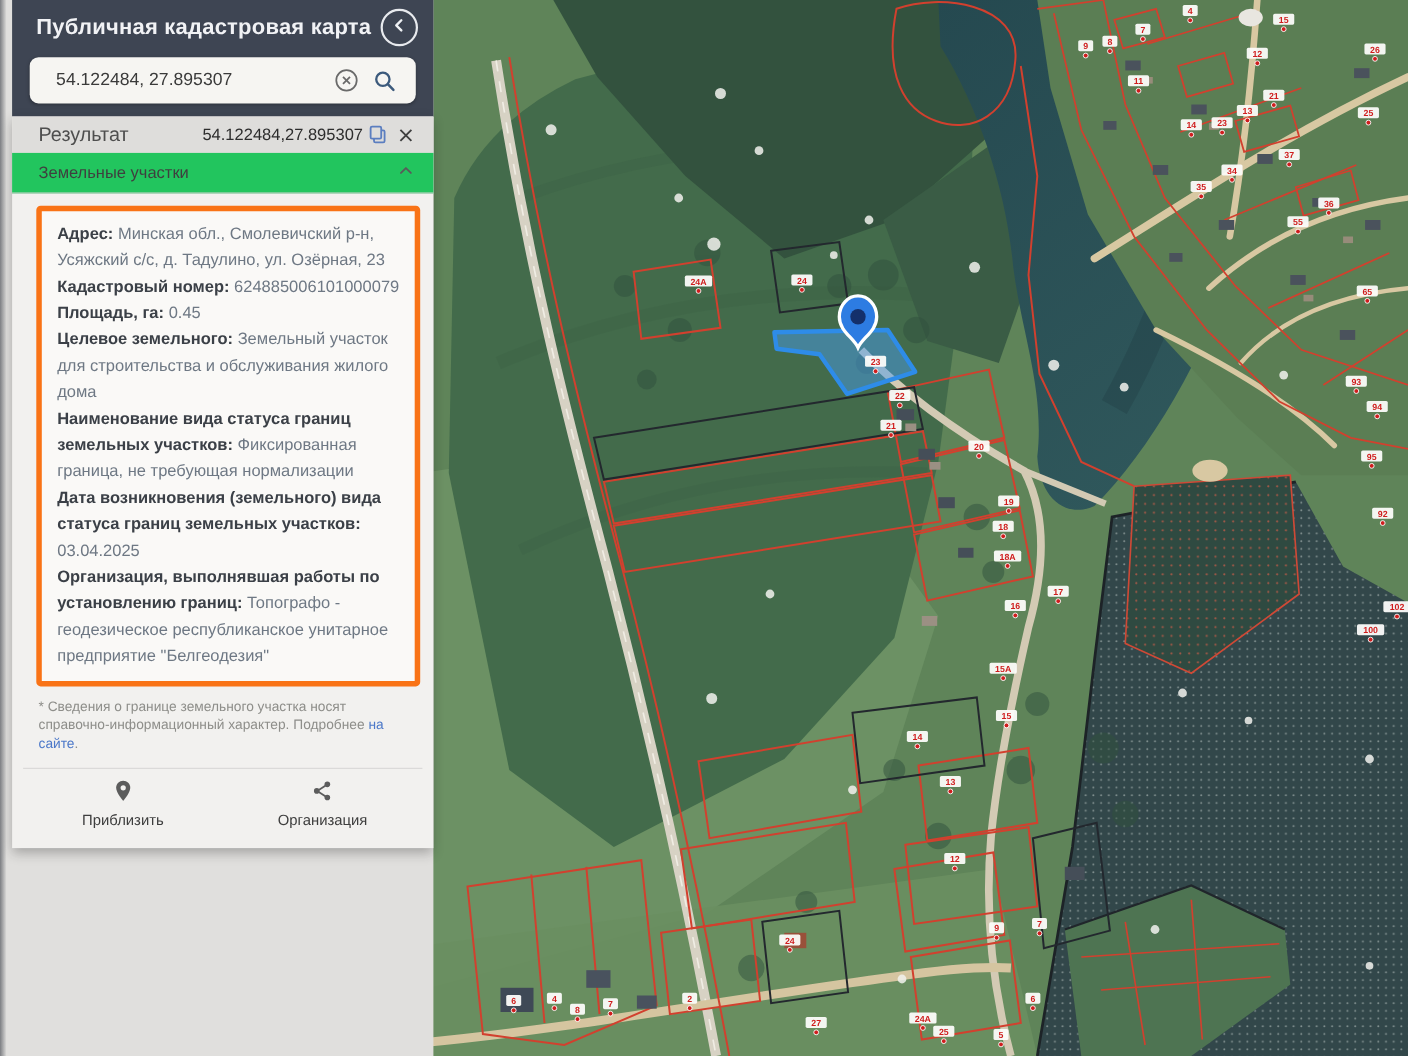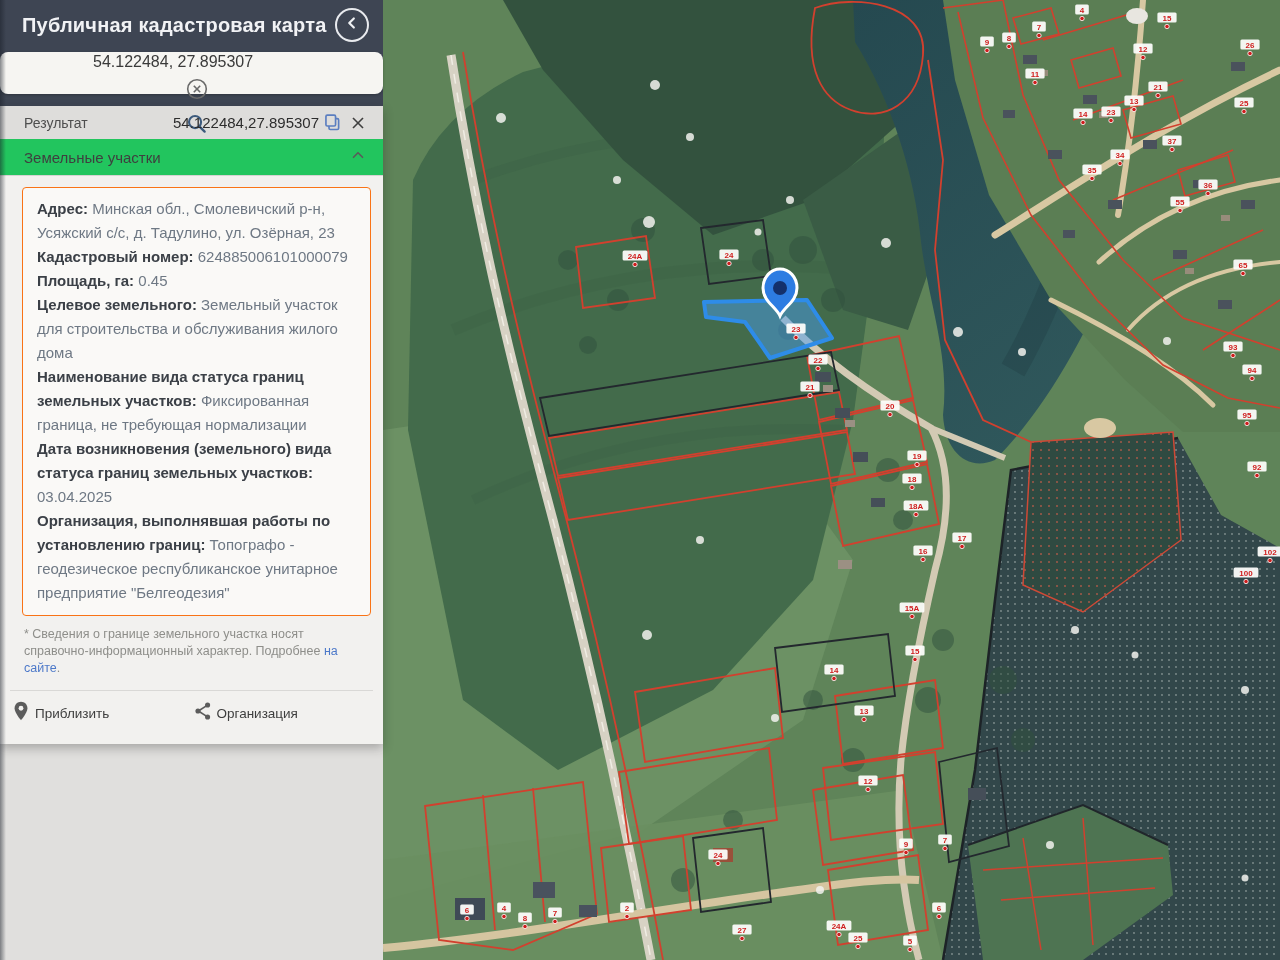--- a/index.html
+++ b/index.html
@@ -2,56 +2,56 @@
 <html><head>
 <meta charset="utf-8">
 <style>
   * { box-sizing: border-box; }
   html,body { margin:0; padding:0; }
   body {
     width:1280px; height:960px; overflow:hidden; position:relative;
     font-family:"Liberation Sans", sans-serif; background:#e0dfdd;
   }
   
-  .sidebar { position:absolute; left:0; top:0; width:383px; height:960px;
+  .sidebar { position:absolute; left:11px; top:0; width:383px; height:960px;
     background:#e0dfdd; z-index:3; }
   .left-edge { position:absolute; left:0; top:0; width:6px; height:100%;
     background:linear-gradient(90deg, rgba(25,30,40,.5), rgba(25,30,40,0)); z-index:9; pointer-events:none;}
   .header-block { background:#3e4553; padding-bottom:12px; }
   .app-header { display:flex; justify-content:space-between; align-items:center;
     padding:8px 14px 2px 22px; }
   .app-title { color:#f1f2f5; font-size:20px; font-weight:bold; letter-spacing:.2px; }
   .back-btn { width:34px; height:34px; border-radius:50%; border:2px solid #e8eaee;
     display:flex; align-items:center; justify-content:center; cursor:pointer; flex:none; }
-  .search-box { margin:8px 0 0; background:#f6f5f2; border-radius:8px; height:42px;
+  .search-box { margin:8px 16px 0; background:#f6f5f2; border-radius:8px; height:42px;
     display:flex; align-items:center; padding:0 12px 0 22px;
-    box-shadow:0 1px 3px rgba(0,0,0,.25);flex-direction:column; }
+    box-shadow:0 1px 3px rgba(0,0,0,.25); }
   .search-input { flex:1; border:none; background:transparent; font-size:16px;
     color:#3a3a3a; outline:none; font-family:inherit; min-width:0; }
   .sicon { flex:none; display:flex; align-items:center; justify-content:center;
     width:34px; height:34px; cursor:pointer; }
   
   .panel { background:#f2f1ef; box-shadow:0 4px 10px rgba(30,30,30,.3); padding-bottom:12px; }
   .result-row { height:33px; background:#dedddb; display:flex; align-items:center;
     padding:0 12px 0 24px; }
-  .result-label { font-size:14px; color:#4e4e4e; flex:1; }
+  .result-label { font-size:18px; color:#4e4e4e; flex:1; }
   .result-value { font-size:15px; color:#2d2d2d; }
   .mini-icon { display:flex; align-items:center; justify-content:center;
     width:26px; height:26px; cursor:pointer; flex:none; }
   .section-row { height:37px; background:#22c55e; border-bottom:1px solid #d5d4d2;
     display:flex; align-items:center; padding:0 16px 0 24px; cursor:pointer; }
   .section-title { flex:1; font-size:15px; color:#3f3f3f; }
-  .details-card { margin:11px 12px 0 22px; background:#faf9f7; border:1px solid #f97316;
+  .details-card { margin:11px 12px 0 22px; background:#faf9f7; border:5px solid #f97316;
     border-radius:4px; padding:9px 14px 10px; }
   .details-card p { margin:0; font-size:15px; line-height:24px; color:#6e7884; }
   .details-card b { color:#3b4047; font-weight:bold; }
   .footnote { margin:10px 24px 0; font-size:12.5px; line-height:17px; color:#8e8e8a; }
   .footnote a { color:#4d79c9; text-decoration:none; cursor:pointer; }
   .actions { display:flex; border-top:1px solid #d9d8d6; margin:13px 10px 0; padding:9px 0 6px; }
-  .action { flex:1; display:flex; flex-direction:row; align-items:center; gap:3px; cursor:pointer; }
+  .action { flex:1; display:flex; flex-direction:column; align-items:center; gap:3px; cursor:pointer; }
   .action-label { font-size:13.5px; color:#3e3e3e; }
   
   .map { position:absolute; left:383px; top:0; width:897px; height:960px;
     background:#5f8459; z-index:1;
     box-shadow:inset 8px 0 14px -6px rgba(20,25,35,.45); }
   .map svg { display:block; }
   text { font-family:"Liberation Sans", sans-serif; }
 </style>
 </head>
 <body>

